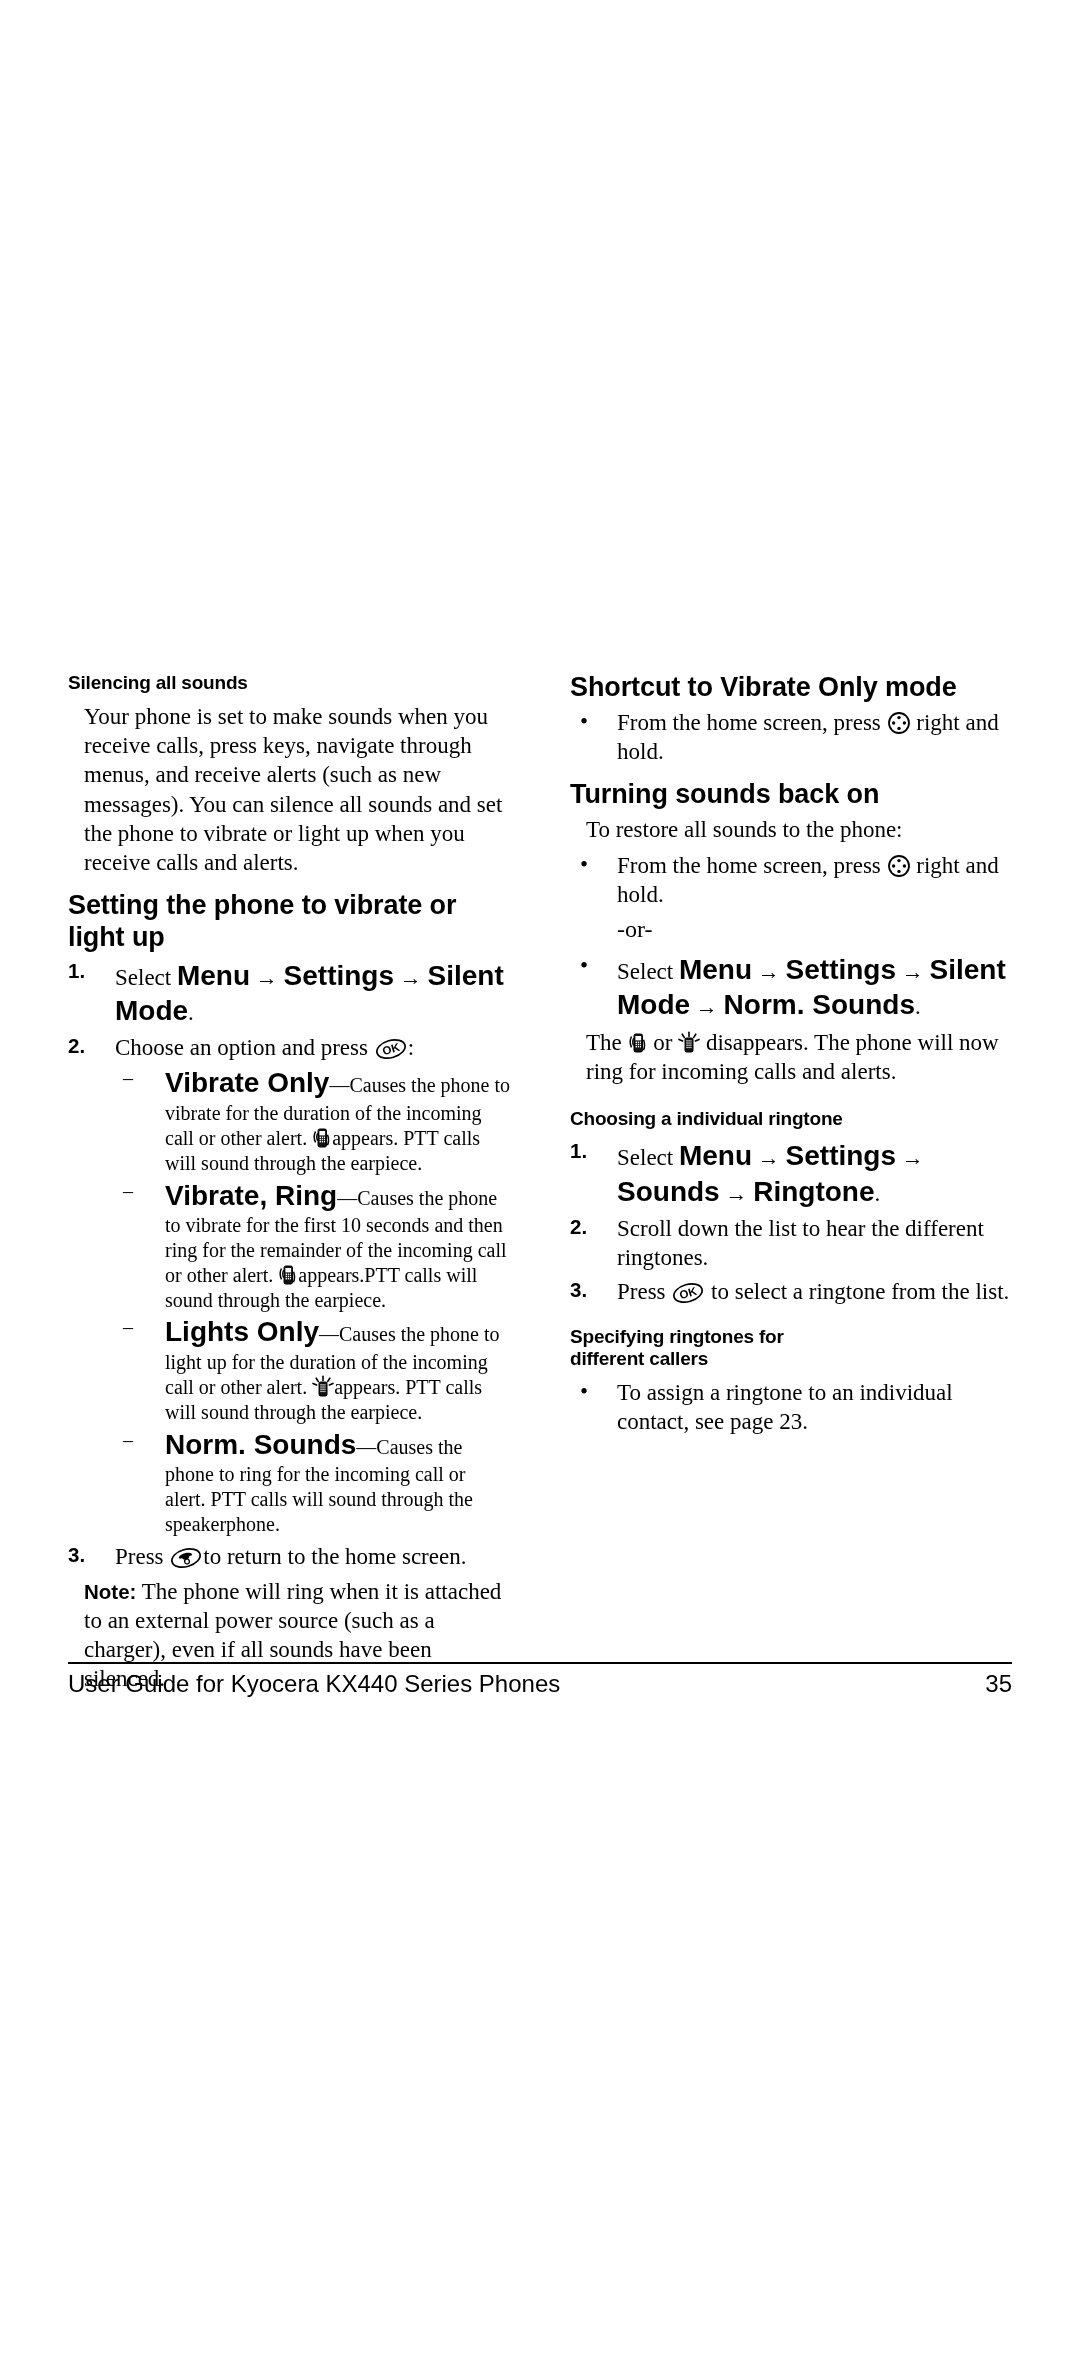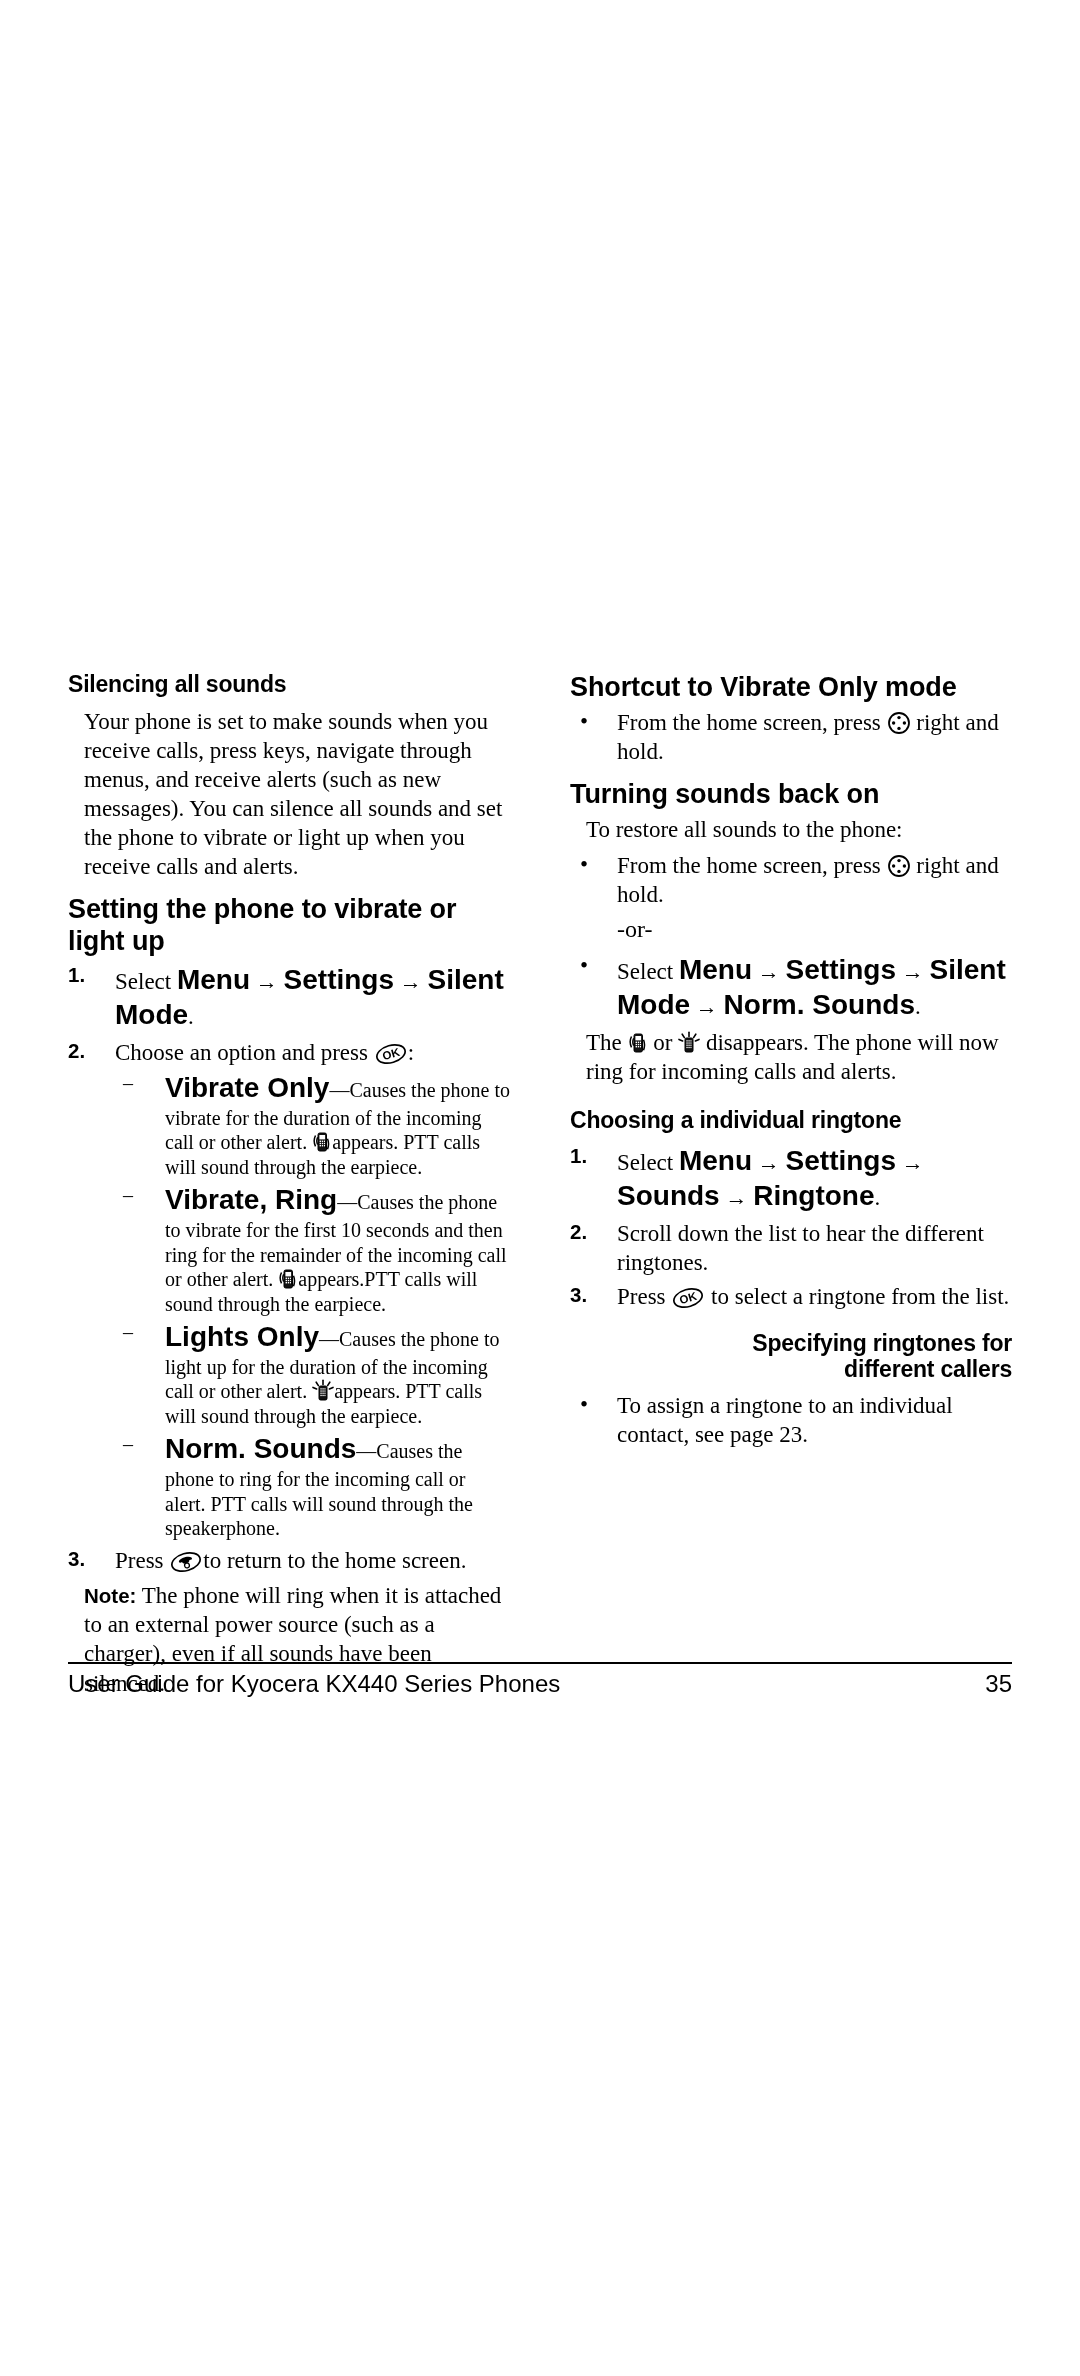--- a/index.html
+++ b/index.html
@@ -25,21 +25,21 @@
     gap:60px;
     align-items:flex-start;
   }
   .col{width:442px;}
   .col.left{width:442px;}
   .col.right{width:442px;}
 
   h2.sect{
     font-family:"Liberation Sans", sans-serif;
     font-weight:bold;
-    font-size:23px;
+    font-size:19px;
     line-height:1.12;
     margin:0 0 9px 0;
     letter-spacing:-0.2px;
   }
   h3.sub{
     font-family:"Liberation Sans", sans-serif;
     font-weight:bold;
     font-size:27px;
     line-height:1.18;
     margin:13px 0 4px 0;
@@ -412,21 +412,21 @@
               <svg width="34" height="22" viewBox="0 0 34 22">
                 <ellipse cx="17" cy="11" rx="14.5" ry="8.6" fill="none" stroke="#000" stroke-width="1.7" transform="rotate(-16 17 11)"></ellipse>
                 <text x="17" y="15" font-family="Liberation Sans, sans-serif" font-size="11.5" font-weight="bold" text-anchor="middle" fill="#000" transform="rotate(-16 17 11)">OK</text>
               </svg>
             </span>
             <span>to select a ringtone from the list.</span>
           </li>
 
         </ul>
 
-        <h2 class="sect" style="margin-top:20px;text-align:right;">
+        <h2 class="sect" style="margin-top:20px;">
           <span>Specifying ringtones for</span><br>
           <span>different callers</span>
         </h2>
 
 
         <ul class="blist">
           <li>
             <span class="bul">•</span><span>To assign a ringtone to an individual contact, see page 23.</span>
           </li>
         </ul>

